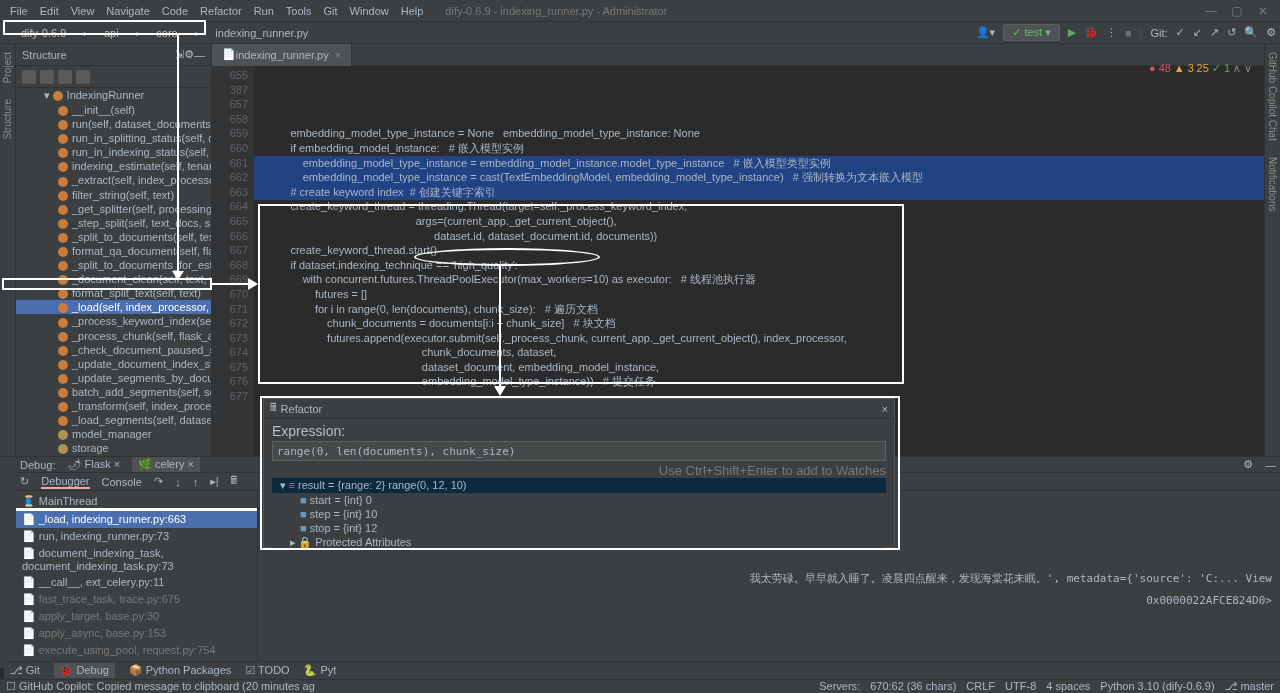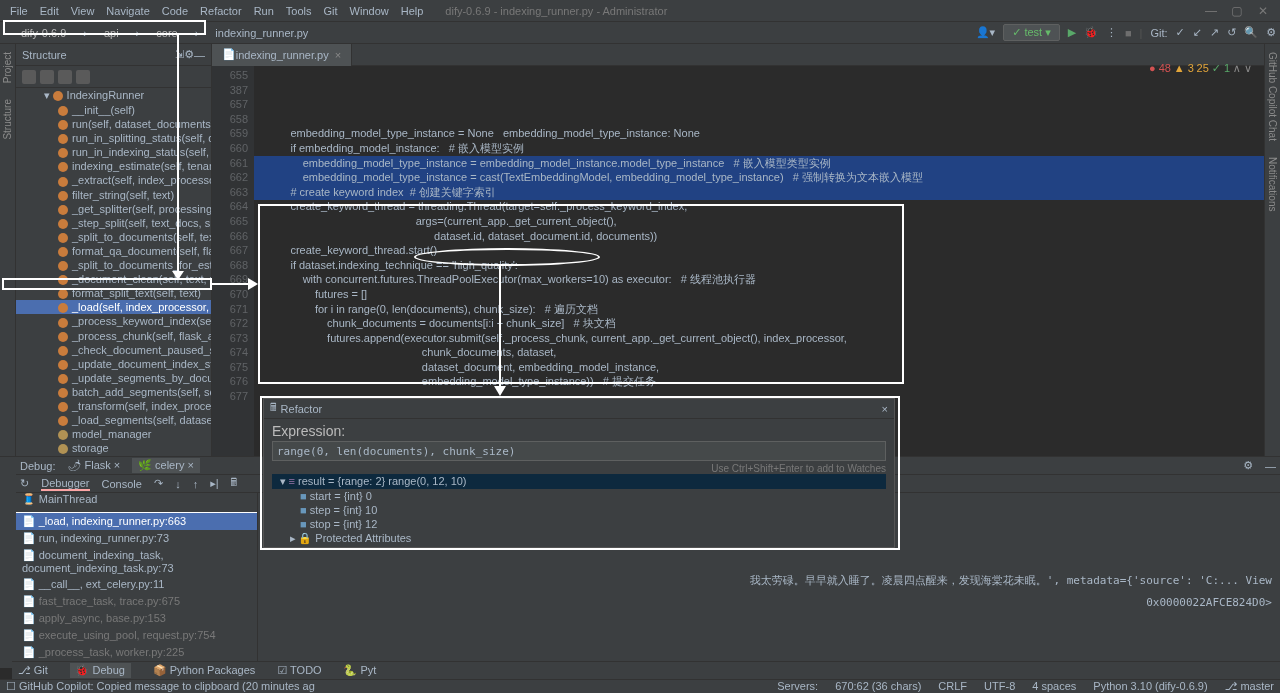--- a/index.html
+++ b/index.html
@@ -42,38 +42,38 @@
 .rightgut .vt{writing-mode:vertical-rl;padding:8px 2px;font-size:10px;color:#8c8c8c}
 .status-tr{position:absolute;right:28px;top:62px;font-size:10px;color:#bbb}
 .status-tr .err{color:#d25252}
 .status-tr .wrn{color:#e2a53a}
 .eval{position:absolute;left:263px;top:398px;width:632px;height:150px;background:#3c3f41;border:1px solid #555;z-index:50}
 .eval-hdr{height:20px;background:#3c3f41;display:flex;align-items:center;padding:0 6px;border-bottom:1px solid #323232}
 .eval-close{margin-left:auto;color:#a9b7c6;cursor:default}
 .eval-body{padding:4px 8px}
 .eval-lbl{font-size:14px;color:#bbb;margin-bottom:2px}
 .eval-input{width:100%;background:#45494a;border:1px solid #5e6060;padding:2px 4px;color:#a9b7c6;font-family:Consolas,monospace;height:20px}
-.eval-hint{text-align:right;font-size:10px;color:#787878;margin-top:2px}
+.eval-hint{text-align:right;font-size:13px;color:#787878;margin-top:2px}
 .eval-tree{font-family:Consolas,monospace;font-size:11px;background:#3c3f41}
 .eval-tree .r{padding:1px 4px 1px 18px}
 .eval-tree .r.top{background:#0d293e;padding-left:8px}
 .debug{position:absolute;left:0;right:0;top:456px;height:212px;background:#3c3f41;display:flex;border-top:1px solid #323232}
 .debug-left{width:16px;background:#3c3f41}
 .debug-tabs{height:18px;display:flex;align-items:center;border-bottom:1px solid #323232;padding:0 4px;gap:12px}
 .debug-main{flex:1;display:flex;flex-direction:column}
 .debug-body{flex:1;display:flex}
 .frames{width:242px;border-right:1px solid #323232}
-.frames-hdr{height:20px;display:flex;align-items:flex-start;padding:0 6px;border-bottom:1px solid #ffffff;gap:6px}
+.frames-hdr{height:20px;display:flex;align-items:flex-end;padding:0 6px;border-bottom:3px solid #ffffff;gap:6px}
 .frames .fitem{padding:2px 6px;font-size:11px}
 .frames .fitem.sel{background:#4b6eaf;color:#fff}
 .frames .fitem.dim{color:#787878}
 .vars{flex:1}
-.botbar{position:absolute;left:12px;right:0;bottom:14px;height:18px;background:#3c3f41;display:flex;align-items:center;padding:0 6px;gap:22px;font-size:10px;border-top:1px solid #323232}
+.botbar{position:absolute;left:4px;right:0;bottom:14px;height:18px;background:#3c3f41;display:flex;align-items:center;padding:0 6px;gap:14px;font-size:10px;border-top:1px solid #323232}
 .statusbar{position:absolute;left:0;right:0;bottom:0;height:14px;background:#3c3f41;display:flex;align-items:center;padding:0 6px;font-size:10px;border-top:1px solid #323232}
-.statusbar .r{margin-left:auto;display:flex;gap:17px}
+.statusbar .r{margin-left:auto;display:flex;gap:10px}
 .annot-box{position:absolute;border:2px solid #fff;pointer-events:none;z-index:100}
 .annot-arrow{position:absolute;z-index:101;pointer-events:none}
 .annot-ellipse{position:absolute;border:2px solid #fff;border-radius:50%;z-index:101;pointer-events:none}
 </style>
 </head>
 <body>
 
 <div class="menubar">
   <span>File</span>
   <span>Edit</span>
@@ -247,20 +247,21 @@
       <div class="frames">
         <div class="frames-hdr">
           <span>🧵 <span>MainThread</span></span>
         </div>
         <div id="frames-list">
             <div class="fitem sel">📄 _load, indexing_runner.py:663</div>
             <div class="fitem">📄 run, indexing_runner.py:73</div>
             <div class="fitem">📄 document_indexing_task, document_indexing_task.py:73</div>
             <div class="fitem">📄 __call__, ext_celery.py:11</div>
             <div class="fitem dim">📄 fast_trace_task, trace.py:675</div>
+            <div class="fitem dim">📄 apply_target, base.py:30</div>
             <div class="fitem dim">📄 apply_async, base.py:153</div>
             <div class="fitem dim">📄 execute_using_pool, request.py:754</div>
             <div class="fitem dim">📄 _process_task, worker.py:225</div>
           </div>
 
       </div>
       <div class="vars">
         <div style="padding:80px 8px 4px;color:#a9b7c6;font-family:Consolas,monospace;font-size:11px;text-align:right">我太劳碌。早早就入睡了。凌晨四点醒来，发现海棠花未眠。', metadata={'source': 'C:...  View</div>
         <div style="padding:4px 8px;color:#a9b7c6;font-family:Consolas,monospace;font-size:11px;text-align:right">0x0000022AFCE824D0&gt;</div>
       </div>

